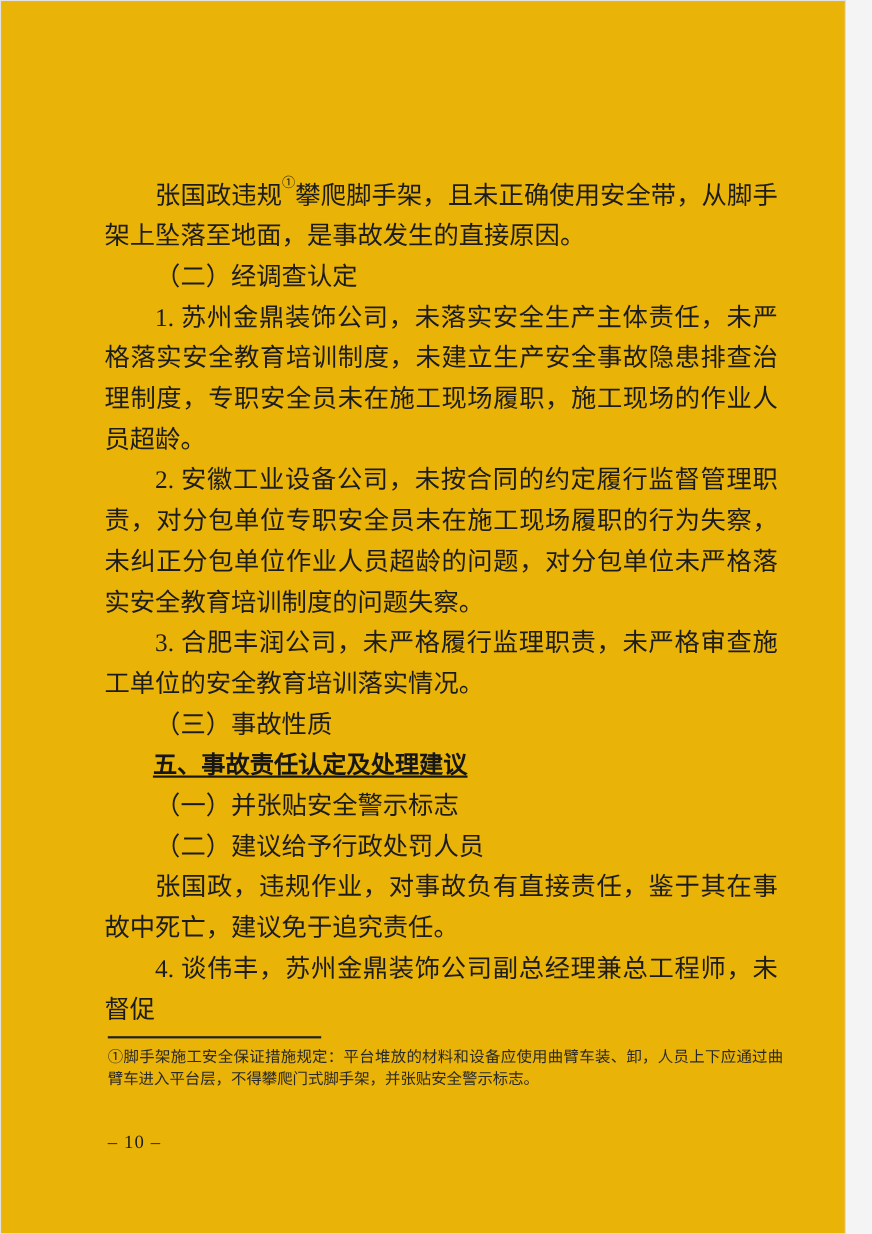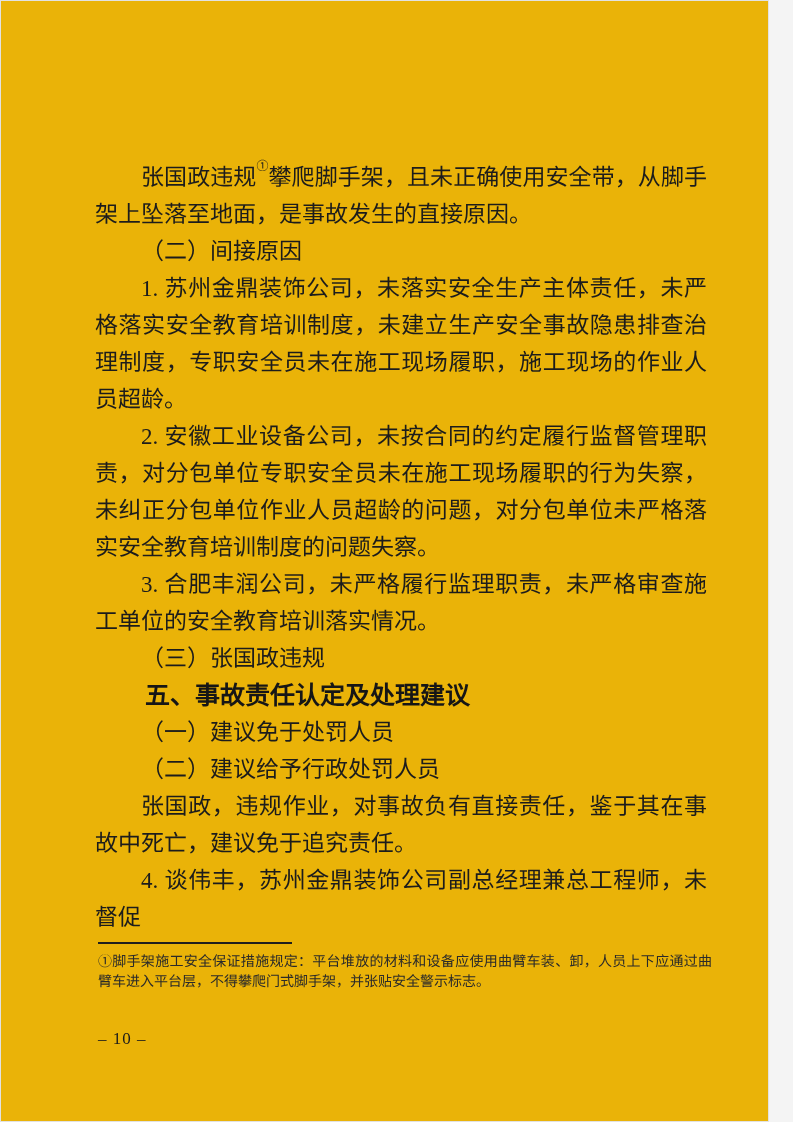--- a/index.html
+++ b/index.html
@@ -27,24 +27,25 @@
   .body-par {
     font-size: 23px;
     line-height: 37px;
     text-align: justify;
     text-indent: 2em;
     color: #1c1c1c;
   }
   .heading-black {
     font-family: "Liberation Sans", "DejaVu Sans", sans-serif;
     font-weight: 700;
-    font-size: 25px;
+    font-size: 22px;
     line-height: 37px;
     text-indent: 2em;
     color: #161616;
+    text-decoration: underline;
   }
   .fn-ref {
     font-size: 12px;
     line-height: 0;
     position: relative;
     top: -0.55em;
   }
   .footnote-rule {
     position: absolute;
     left: 97px; top: 941px;
@@ -72,34 +73,34 @@
 </style>
 </head>
 <body>
 
 <div class="page">
 
   <main class="content">
 
     <p class="body-par"><span>张国政违规</span><sup class="fn-ref">①</sup><span>攀爬脚手架，且未正确使用安全带，从脚手架上坠落至地面，是事故发生的直接原因。</span></p>
 
-    <p class="body-par">（二）间接原因</p>
+    <p class="body-par">（二）经调查认定</p>
 
     <p class="body-par">1. 苏州金鼎装饰公司，未落实安全生产主体责任，未严格落实安全教育培训制度，未建立生产安全事故隐患排查治理制度，专职安全员未在施工现场履职，施工现场的作业人员超龄。</p>
 
     <p class="body-par">2. 安徽工业设备公司，未按合同的约定履行监督管理职责，对分包单位专职安全员未在施工现场履职的行为失察，未纠正分包单位作业人员超龄的问题，对分包单位未严格落实安全教育培训制度的问题失察。</p>
 
     <p class="body-par">3. 合肥丰润公司，未严格履行监理职责，未严格审查施工单位的安全教育培训落实情况。</p>
 
-    <p class="body-par">（三）张国政违规</p>
+    <p class="body-par">（三）事故性质</p>
 
 
     <p class="heading-black">五、事故责任认定及处理建议</p>
 
-    <p class="body-par">（一）建议免于处罚人员</p>
+    <p class="body-par">（一）并张贴安全警示标志</p>
 
     <p class="body-par">（二）建议给予行政处罚人员</p>
 
     <p class="body-par">张国政，违规作业，对事故负有直接责任，鉴于其在事故中死亡，建议免于追究责任。</p>
 
     <p class="body-par">4. 谈伟丰，苏州金鼎装饰公司副总经理兼总工程师，未督促</p>
 
   </main>
 
   <div class="footnote-rule"></div>

